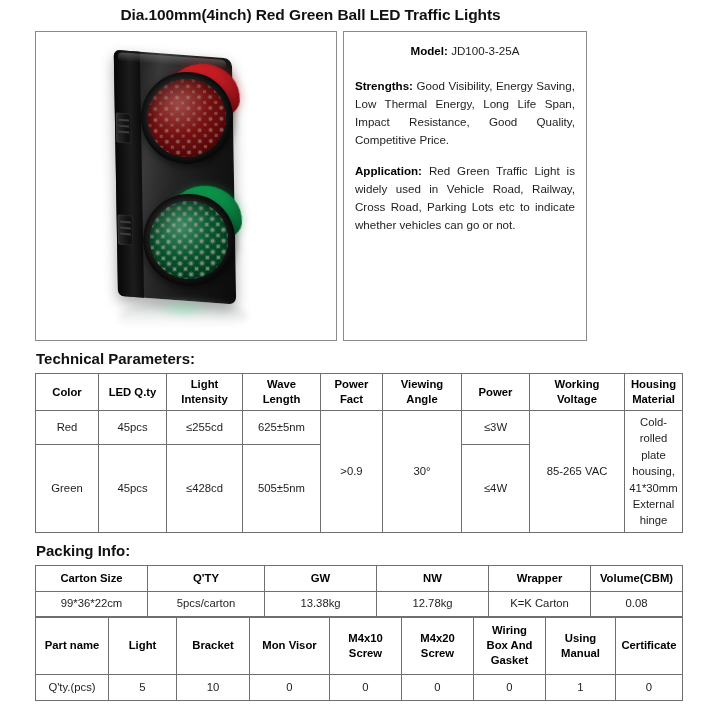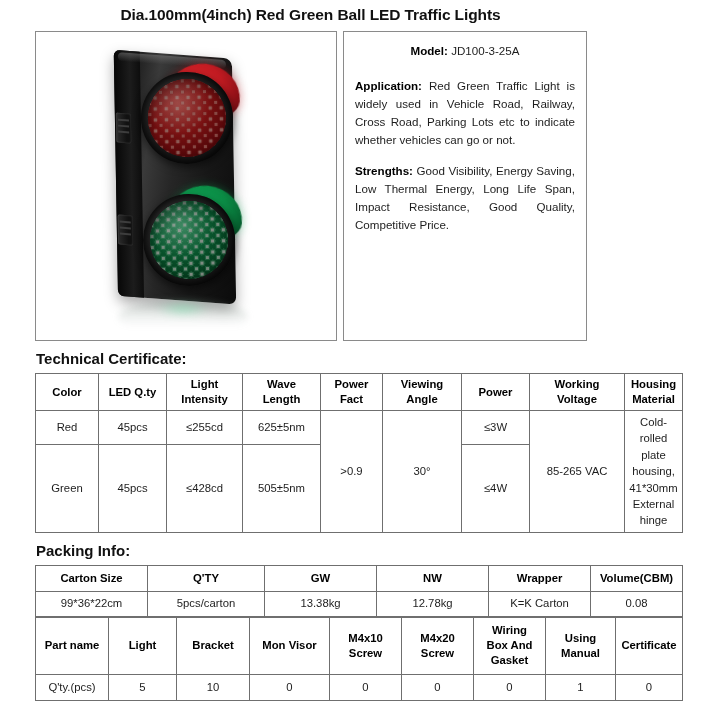--- a/index.html
+++ b/index.html
@@ -316,29 +316,29 @@
           <div class="g"></div>
         </div>
       </div>
     </div>
 
     <div class="desc-panel">
       <p class="desc-block model">
         <span class="lead">Model:</span><span> JD100-3-25A</span>
       </p>
       <p class="desc-block">
-        <span class="lead">Application:</span><span> Red Green Traffic Light is widely used in Vehicle Road, Railway, Cross Road, Parking Lots etc to indicate whether vehicles can go or not.</span>
+        <span class="lead">Strengths:</span><span> Good Visibility, Energy Saving, Low Thermal Energy, Long Life Span, Impact Resistance, Good Quality, Competitive Price.</span>
       </p>
       <p class="desc-block">
-        <span class="lead">Strengths:</span><span> Good Visibility, Energy Saving, Low Thermal Energy, Long Life Span, Impact Resistance, Good Quality, Competitive Price.</span>
+        <span class="lead">Application:</span><span> Red Green Traffic Light is widely used in Vehicle Road, Railway, Cross Road, Parking Lots etc to indicate whether vehicles can go or not.</span>
       </p>
     </div>
   </div>
 
-  <div class="section-title">Technical Certificate:</div>
+  <div class="section-title">Technical Parameters:</div>
   <table class="spec tech">
     <colgroup>
       <col style="width:63px">
       <col style="width:68px">
       <col style="width:76px">
       <col style="width:78px">
       <col style="width:62px">
       <col style="width:79px">
       <col style="width:68px">
       <col style="width:95px">

